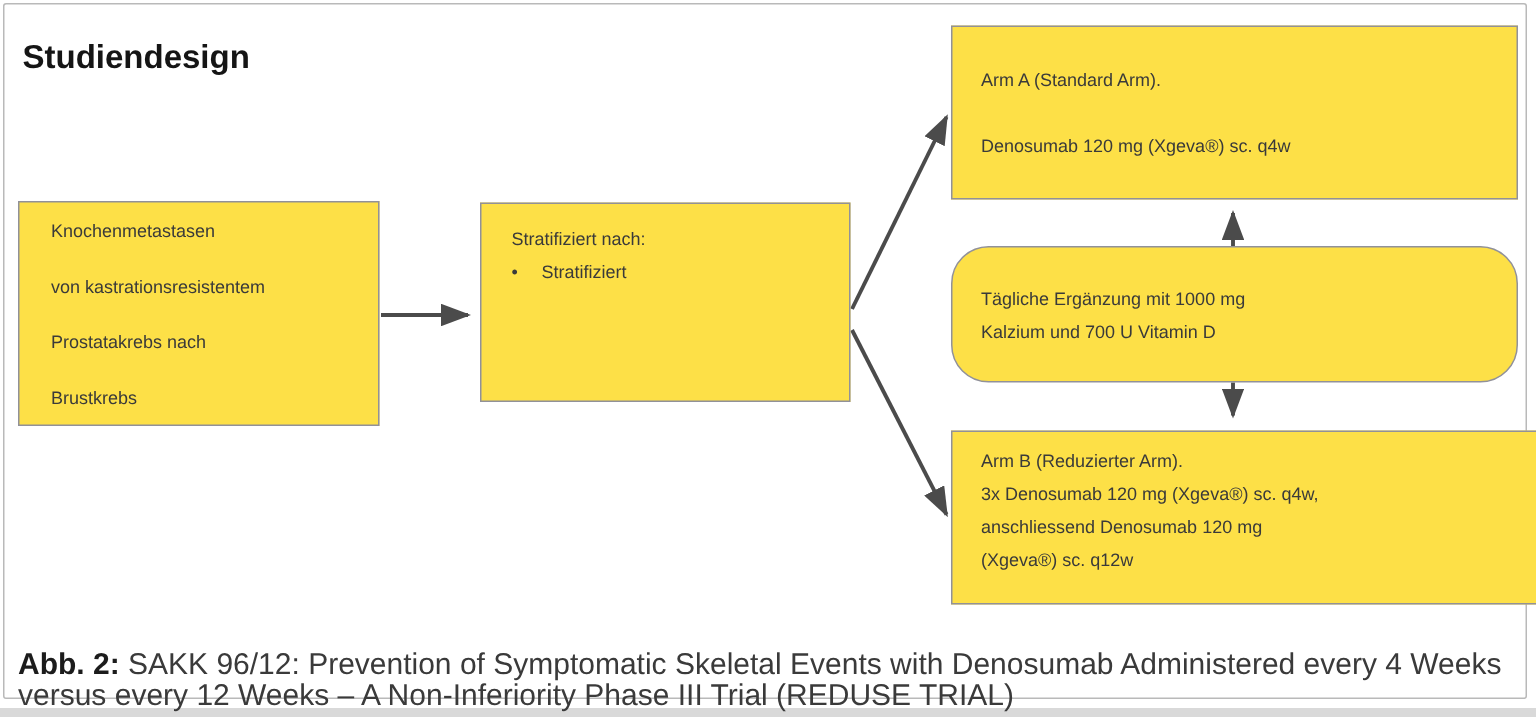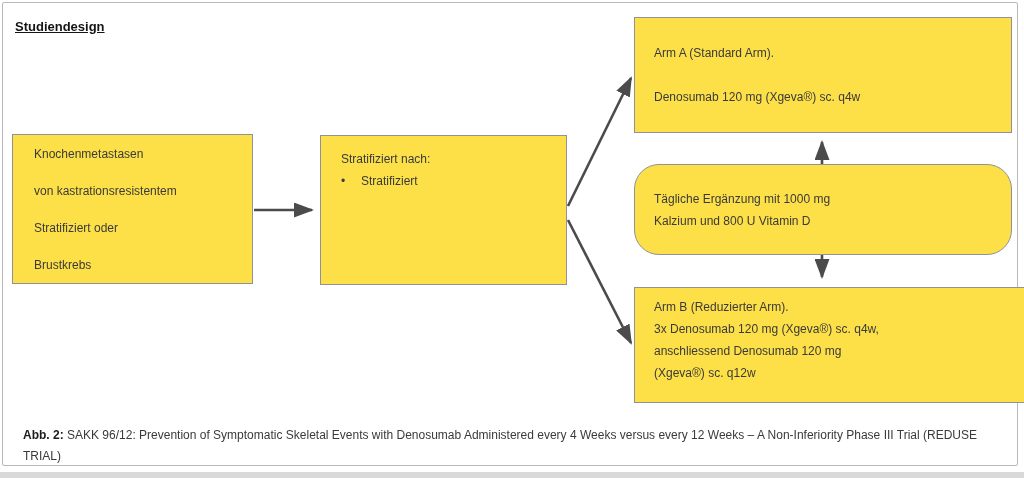--- a/index.html
+++ b/index.html
@@ -27,43 +27,42 @@
     left: 2px; top: 2px;
     width: 1016px; height: 464px;
     background: #ffffff;
     border: 1px solid #b9b9b9;
     border-radius: 2px;
     box-sizing: border-box;
   }
   .figure-title {
     position: absolute;
     left: 15px; top: 10px;
-    font-size: 13px;
+    font-size: 22px;
     font-weight: bold;
     color: #151515;
-    text-decoration: underline;
   }
   .box {
     position: absolute;
     background: #fde047;
     border: 1px solid #919199;
     box-sizing: border-box;
     font-size: 12px;
     line-height: 22px;
     color: #3a3a3a;
   }
   .box-population {
     left: 12px; top: 134px;
     width: 241px; height: 150px;
     padding-left: 21px; padding-right: 6px;
     display: flex; flex-direction: column; justify-content: center; gap: 15px;
   }
   .box-stratification {
     left: 320px; top: 135px;
-    width: 247px; height: 150px;
+    width: 247px; height: 133px;
     padding: 12px 8px 0 20px;
   }
   .bullet-row {
     display: flex;
     width: 200px;
   }
   .bullet-row::before {
     content: "\2022";
     flex: 0 0 20px;
   }
@@ -89,23 +88,23 @@
     margin-top: 0;
   }
   .arrow-layer {
     position: absolute;
     left: 0; top: 0;
     width: 1024px; height: 478px;
     pointer-events: none;
   }
   .figure-caption {
     position: absolute;
-    left: 23px; top: 413px;
+    left: 12px; top: 413px;
     width: 995px;
-    font-size: 12px;
+    font-size: 20px;
     line-height: 21px;
     color: #3a3a3a;
   }
   .figure-caption .cap-label {
     font-weight: bold;
     color: #1c1c1c;
   }
 </style>
 </head>
 <body>
@@ -127,39 +126,39 @@
     <line x1="254" y1="210" x2="312" y2="210" stroke="#4b4b4b" stroke-width="2.6" marker-end="url(#ah)"></line>
     <line x1="568" y1="206" x2="631" y2="78" stroke="#4b4b4b" stroke-width="2.6" marker-end="url(#ah)"></line>
     <line x1="568" y1="220" x2="631" y2="343" stroke="#4b4b4b" stroke-width="2.6" marker-end="url(#ah)"></line>
     <line x1="822" y1="164" x2="822" y2="142" stroke="#4b4b4b" stroke-width="2.6" marker-end="url(#ah)"></line>
     <line x1="822" y1="255" x2="822" y2="277" stroke="#4b4b4b" stroke-width="2.6" marker-end="url(#ah)"></line>
   </svg>
 
   <div class="box box-population">
     <div>Knochenmetastasen</div>
     <div>von kastrationsresistentem</div>
-    <div>Stratifiziert oder</div>
+    <div>Prostatakrebs nach</div>
     <div>Brustkrebs</div>
   </div>
 
   <div class="box box-stratification">
     <div>Stratifiziert nach:</div>
     <div class="bullet-row">
       <span>Stratifiziert</span>
     </div>
   </div>
 
   <div class="box box-arm-a">
     <div>Arm A (Standard Arm).</div>
     <div>Denosumab 120 mg (Xgeva®) sc. q4w</div>
   </div>
 
   <div class="box box-supplement">
     <div>Tägliche Ergänzung mit 1000 mg</div>
-    <div>Kalzium und 800 U Vitamin D</div>
+    <div>Kalzium und 700 U Vitamin D</div>
   </div>
 
   <div class="box box-arm-b">
     <div>Arm B (Reduzierter Arm).</div>
     <div class="regimen">
       <div>3x Denosumab 120 mg (Xgeva®) sc. q4w,</div>
       <div>anschliessend Denosumab 120 mg</div>
       <div>(Xgeva®) sc. q12w</div>
     </div>
   </div>

